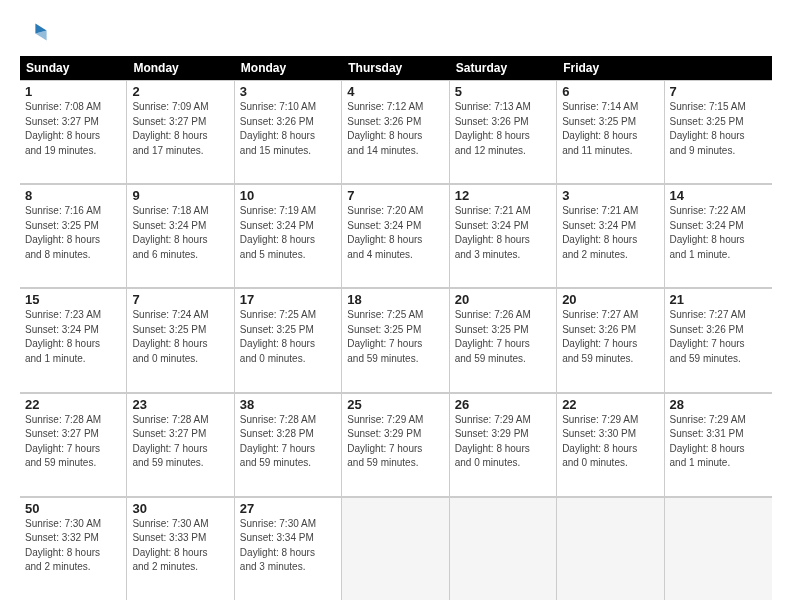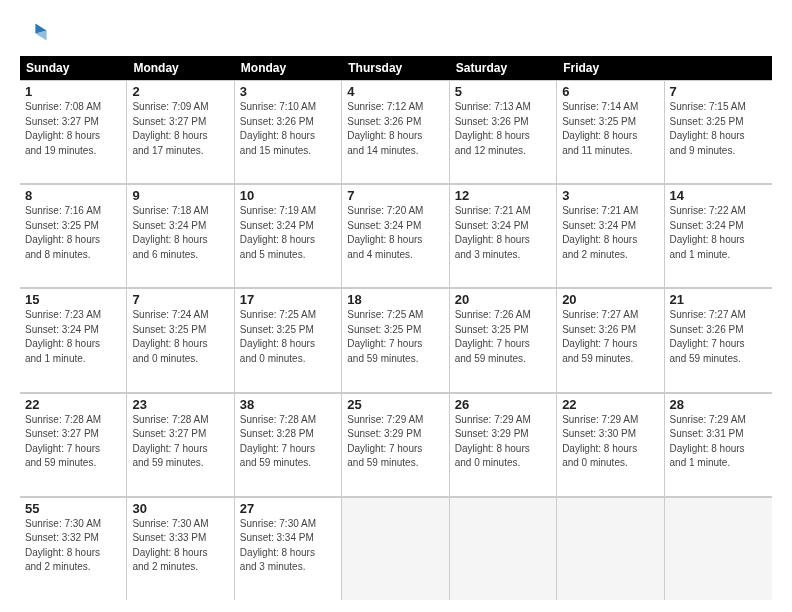--- a/index.html
+++ b/index.html
@@ -268,21 +268,21 @@
             <div class="day-num">22</div>
             <div class="day-info">Sunrise: 7:29 AM<br>Sunset: 3:30 PM<br>Daylight: 8 hours<br>and 0 minutes.</div>
           </div>
           <div class="cal-cell">
             <div class="day-num">28</div>
             <div class="day-info">Sunrise: 7:29 AM<br>Sunset: 3:31 PM<br>Daylight: 8 hours<br>and 1 minute.</div>
           </div>
         </div>
         <div class="cal-row">
           <div class="cal-cell">
-            <div class="day-num">55</div>
+            <div class="day-num">50</div>
             <div class="day-info">Sunrise: 7:30 AM<br>Sunset: 3:32 PM<br>Daylight: 8 hours<br>and 2 minutes.</div>
           </div>
           <div class="cal-cell">
             <div class="day-num">30</div>
             <div class="day-info">Sunrise: 7:30 AM<br>Sunset: 3:33 PM<br>Daylight: 8 hours<br>and 2 minutes.</div>
           </div>
           <div class="cal-cell">
             <div class="day-num">27</div>
             <div class="day-info">Sunrise: 7:30 AM<br>Sunset: 3:34 PM<br>Daylight: 8 hours<br>and 3 minutes.</div>
           </div>

